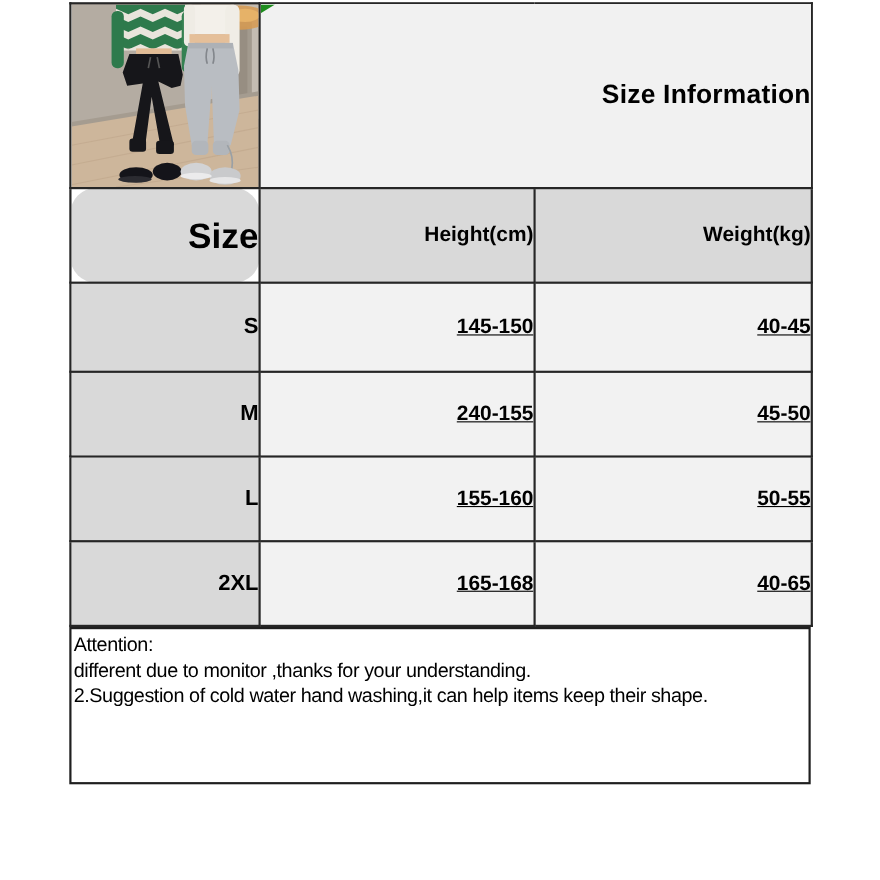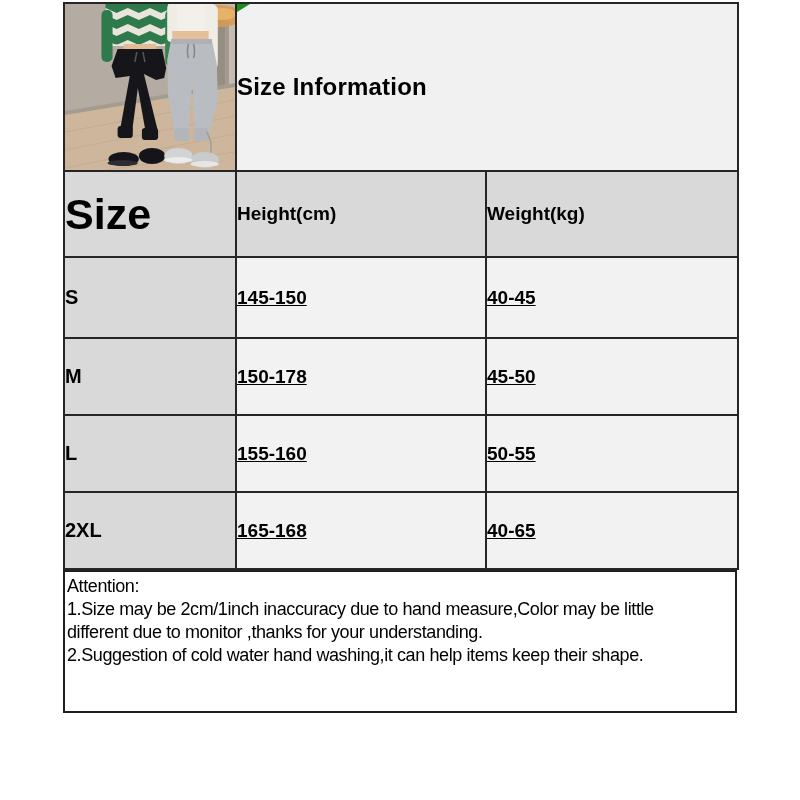--- a/index.html
+++ b/index.html
@@ -7,41 +7,41 @@
     width:800px;height:800px;background:#ffffff;
     font-family:"Liberation Sans",sans-serif;color:#000;
     position:relative;overflow:hidden;
   }
   .sheet{position:absolute;left:63px;top:2px;width:674px;}
 
   table.size-table{
     border-collapse:collapse;table-layout:fixed;width:674px;
   }
   table.size-table td{
-    border:2px solid #262626;text-align:left;vertical-align:middle;
+    border:2px solid #262626;text-align:right;vertical-align:middle;
     padding:0;overflow:hidden;
   }
   col.c-size{width:172px;}
   col.c-height{width:250px;}
   col.c-weight{width:252px;}
 
   tr.row-photo td{height:166px;}
   td.photo-cell{background:#b6aea4;}
   td.photo-cell svg{display:block;width:100%;height:100%;}
   td.title-cell{
     background:#f1f1f1;position:relative;
     font-size:24px;font-weight:bold;letter-spacing:0.2px;
   }
   .corner-triangle{
     position:absolute;top:0;left:0;width:0;height:0;
     border-top:8px solid #1d8c1d;border-right:13px solid transparent;
   }
 
   tr.row-head td{height:84px;background:#d9d9d9;font-weight:bold;}
-  td.size-head{font-size:43px;}
+  td.size-head{font-size:32px;border-radius:23px;}
   td.col-head{font-size:19px;}
 
   tr.row-data td{height:75px;font-weight:bold;}
   tr.row-data td.size-label{background:#d9d9d9;font-size:20px;}
   tr.row-data td.cell-value{background:#f2f2f2;font-size:19px;text-decoration:underline;}
   tr.row-s td{height:79px;}
 
   .attention{
     margin-top:0px;width:666px;
     border:2px solid #1f1f1f;background:#ffffff;
@@ -131,36 +131,35 @@
       <td class="col-head">Weight(kg)</td>
     </tr>
 
     <tr class="row-data row-s">
       <td class="size-label">S</td>
       <td class="cell-value">145-150</td>
       <td class="cell-value">40-45</td>
     </tr>
     <tr class="row-data">
       <td class="size-label">M</td>
-      <td class="cell-value">150-178</td>
+      <td class="cell-value">240-155</td>
       <td class="cell-value">45-50</td>
     </tr>
     <tr class="row-data">
       <td class="size-label">L</td>
       <td class="cell-value">155-160</td>
       <td class="cell-value">50-55</td>
     </tr>
     <tr class="row-data">
       <td class="size-label">2XL</td>
       <td class="cell-value">165-168</td>
       <td class="cell-value">40-65</td>
     </tr>
   </tbody>
     </table>
 
   <div class="attention">
     <div>Attention:</div>
-    <div>1.Size may be 2cm/1inch inaccuracy due to hand measure,Color may be little</div>
     <div>different due to monitor ,thanks for your understanding.</div>
     <div>2.Suggestion of cold water hand washing,it can help items keep their shape.</div>
   </div>
 
 </div>
 
 </body></html>

